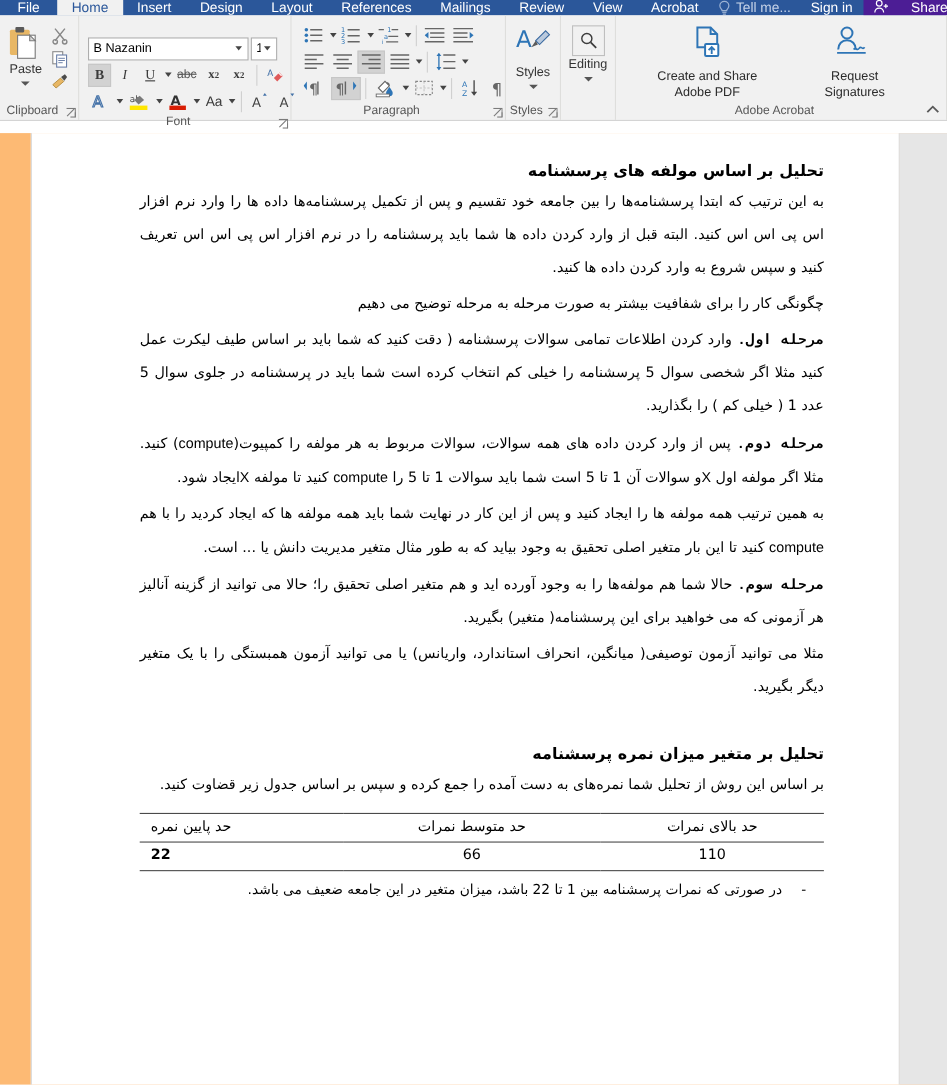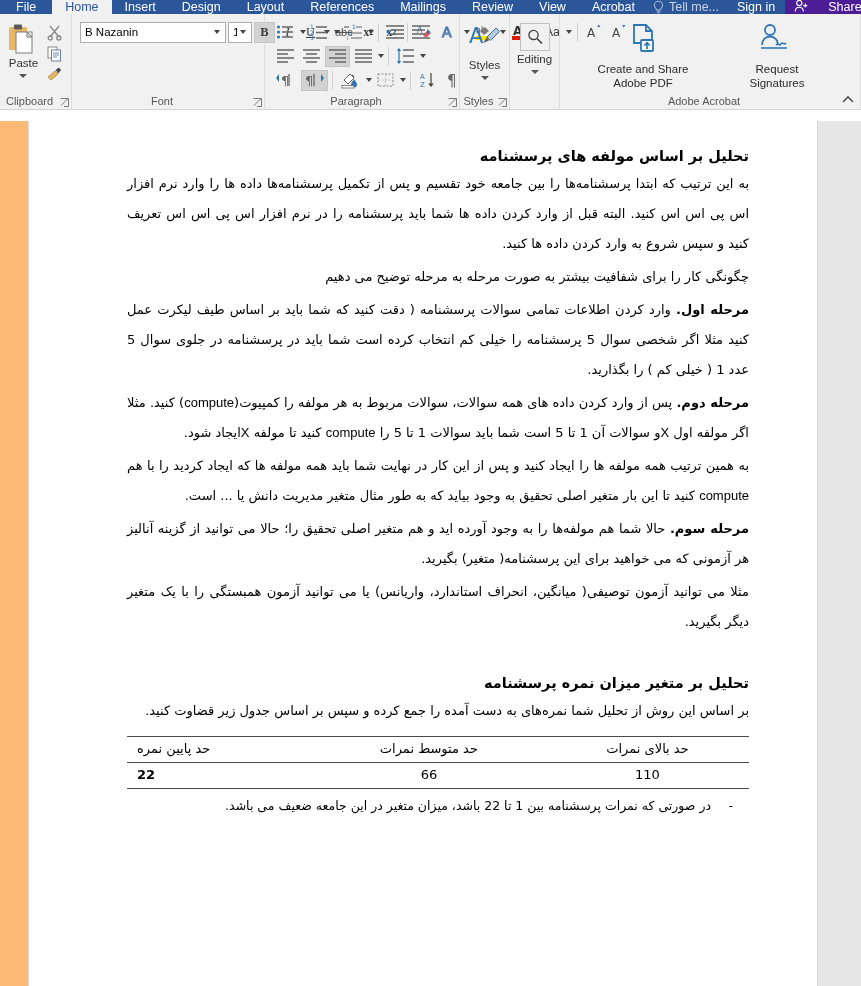--- a/index.html
+++ b/index.html
@@ -118,21 +118,21 @@
     margin-top: 5px;
   }
   .clip-right {
     width: 26px; display: flex; flex-direction: column;
     align-items: center; gap: 4px; padding-top: 5px;
   }
   .mini-icon { width: 17px; height: 17px; }
 
   
   .g-font { width: 193px; }
-  .font-rows { display: flex; flex-direction: row; gap: 2px; padding: 2px 0 0 4px; }
+  .font-rows { display: flex; flex-direction: column; gap: 2px; padding: 2px 0 0 4px; margin-top: 12px; }
   .frow { display: flex; align-items: center; gap: 2px; height: 22px; }
   .combo {
     background: #fff;
     border: 1px solid #adadad;
     height: 21px;
     display: flex; align-items: center;
     font-size: 11.5px; color: #000;
     padding: 0 2px 0 4px;
   }
   .combo .txt { flex: 1 1 auto; white-space: nowrap; overflow: hidden; }
@@ -231,21 +231,21 @@
   }
   p.doc-p {
     font-size: 13px;
     line-height: 30px;
     margin: 0 0 3px 0;
     text-align: justify;
     text-align-last: right;
   }
   p.doc-p.center-ish { text-align: right; }
   .ltr-word { direction: ltr; unicode-bidi: embed; font-family: "Liberation Sans", sans-serif; }
-  .bold { font-weight: bold; }
+  .bold { font-weight: bold; font-family: Liberation Mono, monospace; }
   .spacer-p { height: 22px; }
 
   
   table.scoretable {
     width: 100%;
     border-collapse: collapse;
     margin-top: 10px;
     direction: rtl;
   }
   table.scoretable th, table.scoretable td {

